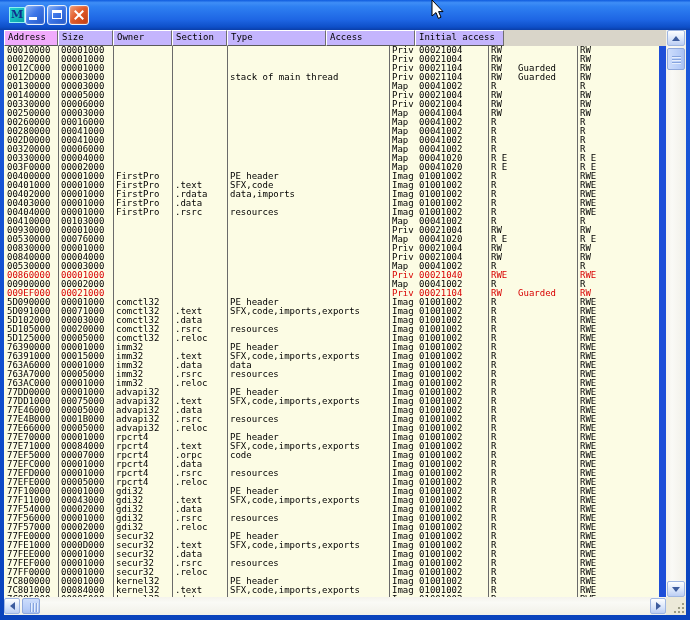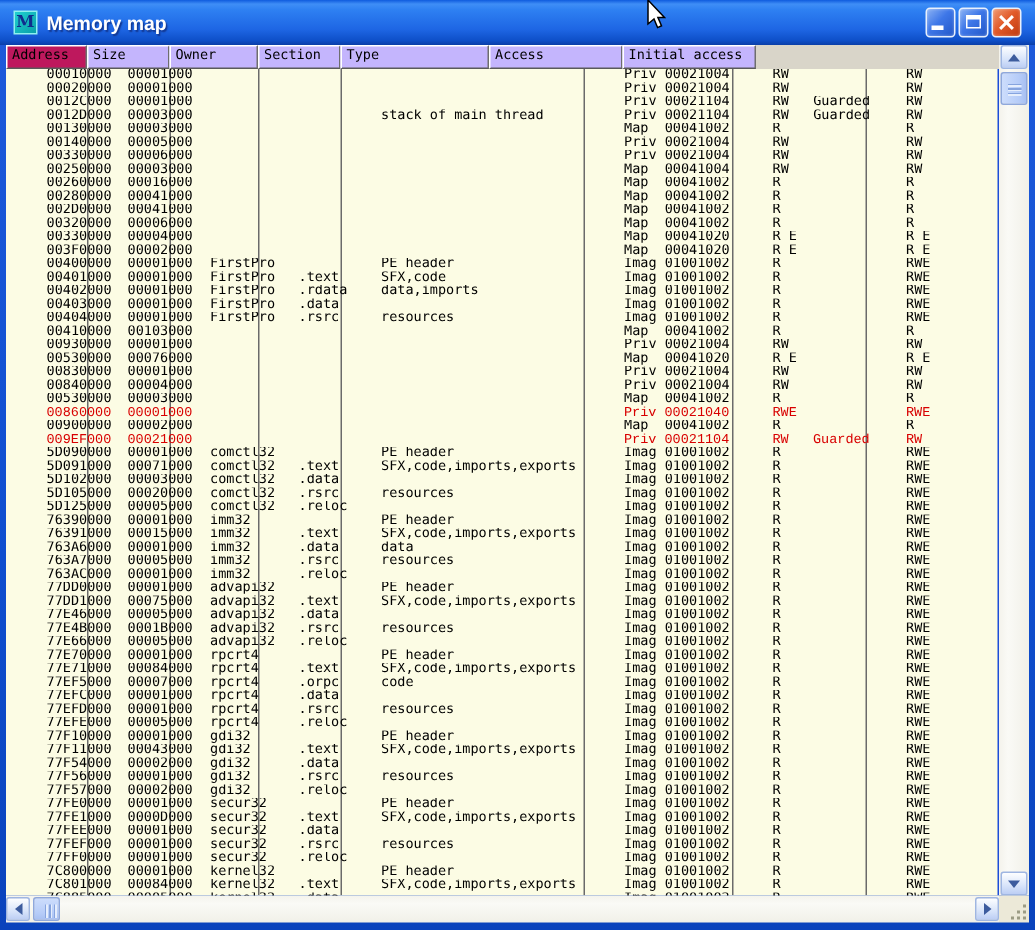--- a/index.html
+++ b/index.html
@@ -29,26 +29,26 @@
   .glyph-close-a,.glyph-close-b{position:absolute;left:3px;top:8px;width:12px;height:2px;background:#FFF;}
   .glyph-close-a{transform:rotate(45deg);}
   .glyph-close-b{transform:rotate(-45deg);}
   
   .table-area{position:absolute;left:4px;top:30px;width:662px;height:567px;background:#FCFCE4;}
   .hdr{display:flex;height:16px;background:#D9D5C9;}
   .hcell{box-sizing:border-box;height:16px;flex:none;overflow:hidden;white-space:pre;
     font:9px/13px "DejaVu Sans Mono",monospace;color:#000;padding-left:3px;
     border-top:1px solid #FFFFFF;border-left:1px solid #FFFFFF;
     border-right:1px solid #6E6E6E;border-bottom:1px solid #5A5A5A;background:#c4b5fd;}
-  .hcell.active{background:#be185d;}
-  .tbody{position:relative;height:551px;overflow:hidden;border-right:1px solid #1d4ed8;box-sizing:border-box;padding-left:24px;}
+  .hcell.active{background:#f0abfc;}
+  .tbody{position:relative;height:551px;overflow:hidden;border-right:7px solid #1d4ed8;box-sizing:border-box;}
   .row{display:flex;height:9px;position:relative;z-index:1;}
   .cell{box-sizing:border-box;flex:none;overflow:hidden;white-space:pre;
     font:9px/9px "DejaVu Sans Mono",monospace;color:#000;padding-left:3px;letter-spacing:0;}
-  .row.red .cell{color:#D80000;font-family:Liberation Mono, monospace;}
+  .row.red .cell{color:#D80000;}
   .c0{width:54px}.c1{width:55px}.c2{width:59px}.c3{width:55px}
   .c4{width:162px}.c5{width:99px}.c6{width:89px}.c7{width:89px}
   .gridline{position:absolute;top:0;bottom:0;width:1px;background:#6A6A6A;z-index:0;}
   
   .vscroll{position:absolute;left:666px;top:30px;width:20px;height:567px;
     background:linear-gradient(90deg,#F4F3EC,#FAFAF6 30%,#F1F0E8);}
   .hscroll{position:absolute;left:4px;top:597px;width:662px;height:18px;
     background:linear-gradient(180deg,#F4F3EC,#FAFAF6 30%,#F1F0E8);}
   .sb-btn{position:absolute;box-sizing:border-box;border:1px solid #9FB6E2;border-radius:2px;
     background:linear-gradient(180deg,#FDFEFF,#D8E4FA 60%,#BCCEF4);
@@ -82,21 +82,20 @@
   
   .cursor{position:absolute;left:431px;top:0;z-index:50;pointer-events:none;}
 </style>
 </head>
 <body>
 
 <div class="window">
 
   <div class="titlebar">
     <div class="app-icon">M</div>
-    <div class="title-text">Memory map</div>
     <div class="tb-buttons">
       <div class="tb-btn">
           <span class="glyph-min"></span>
         </div>
       <div class="tb-btn">
           <span class="glyph-max"></span>
         </div>
       <div class="tb-btn close">
           <span class="glyph-close-a"></span>
           <span class="glyph-close-b"></span>

